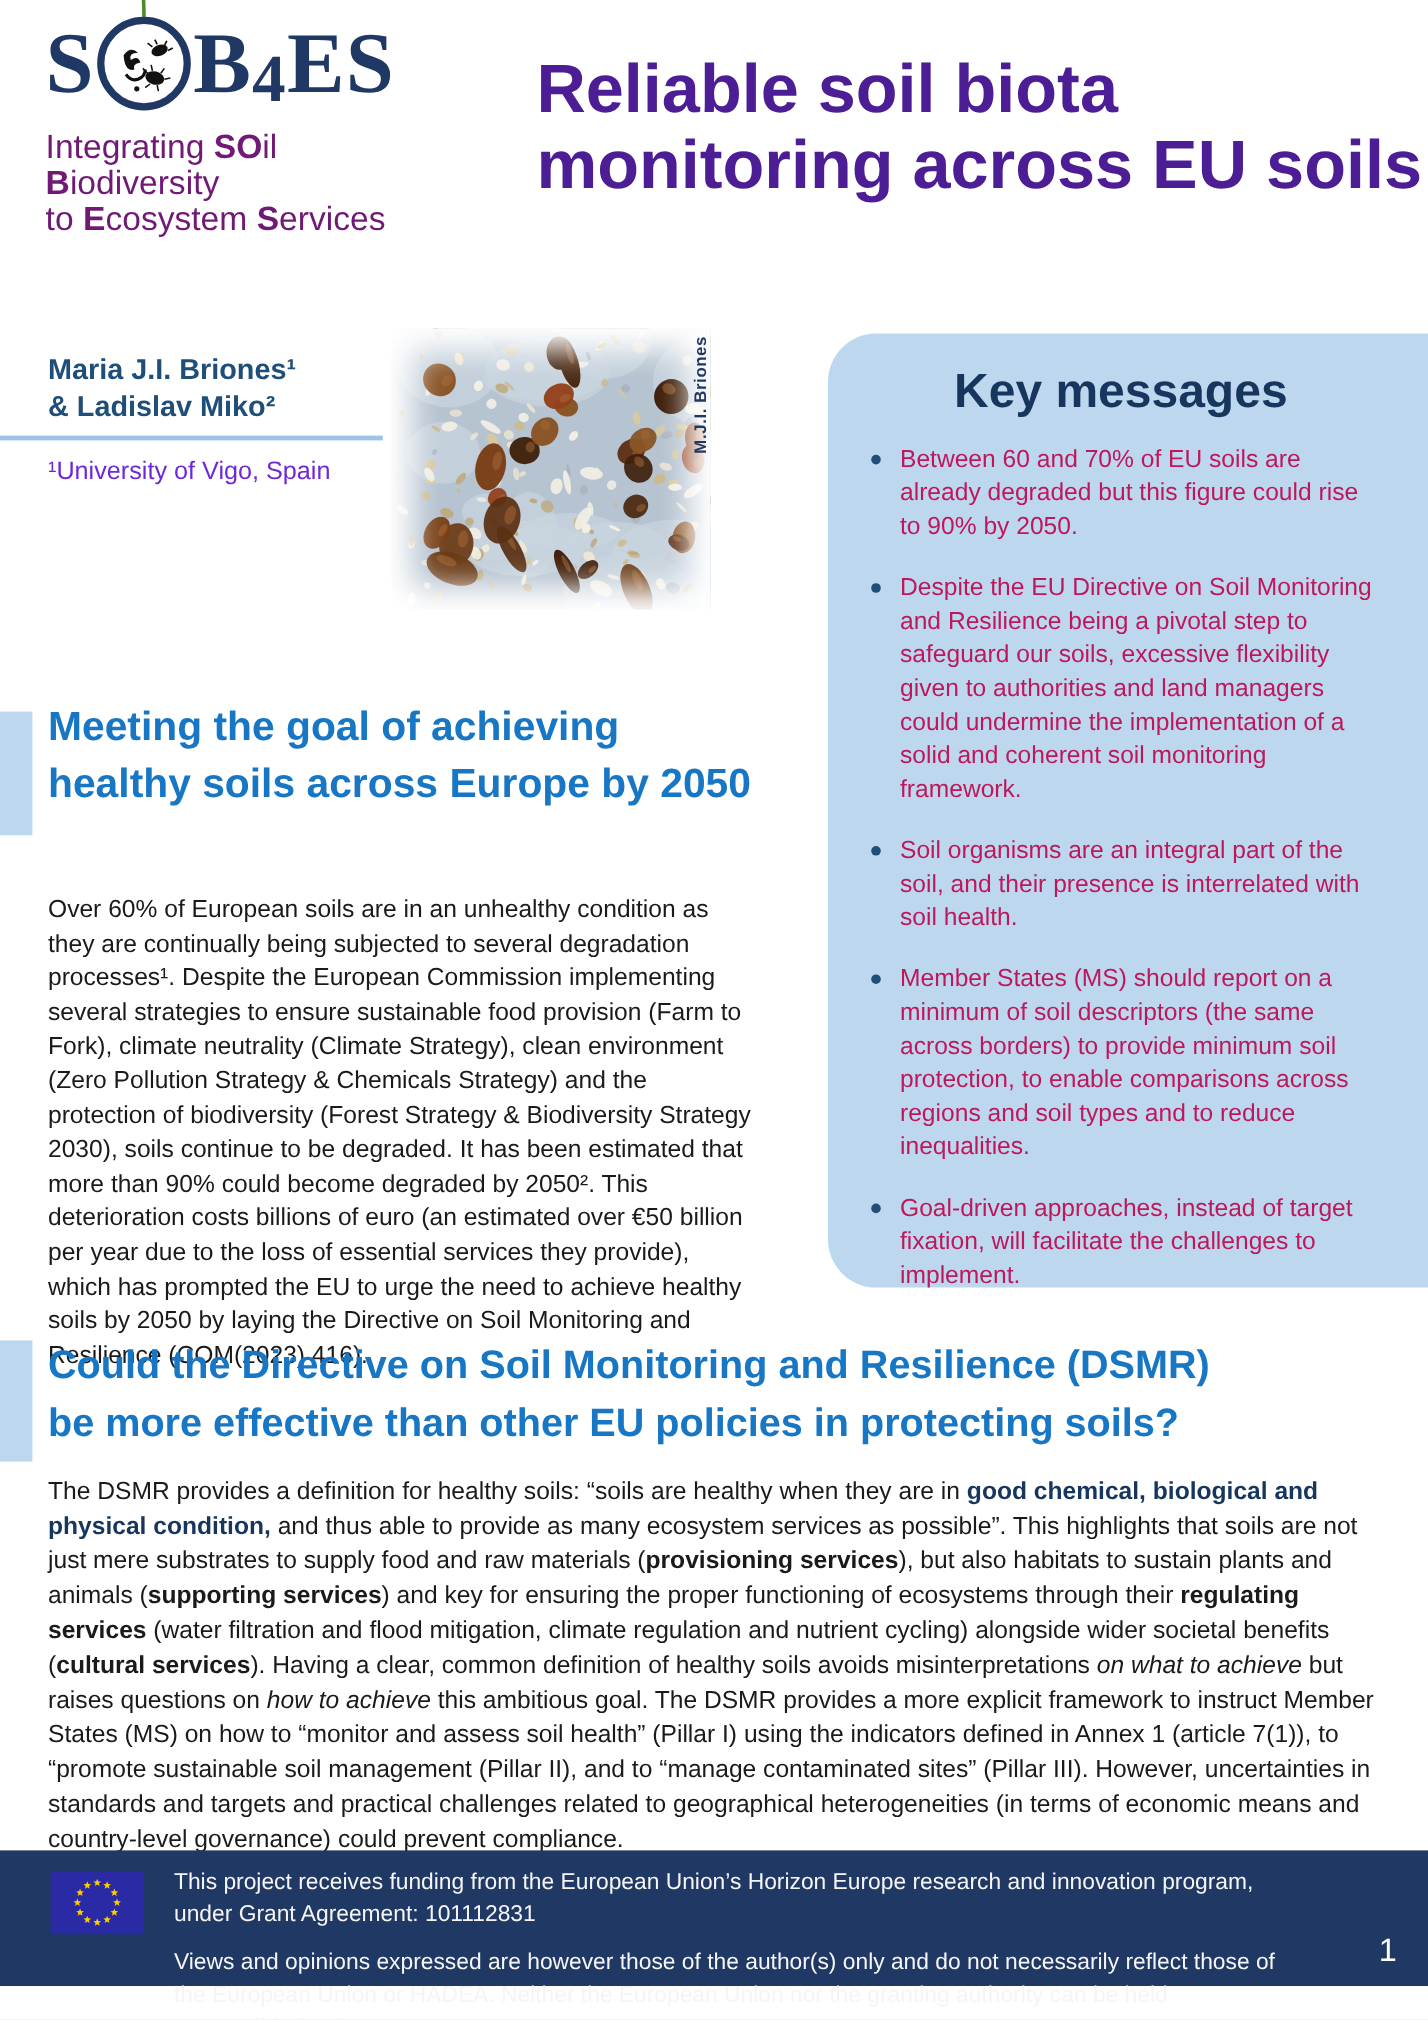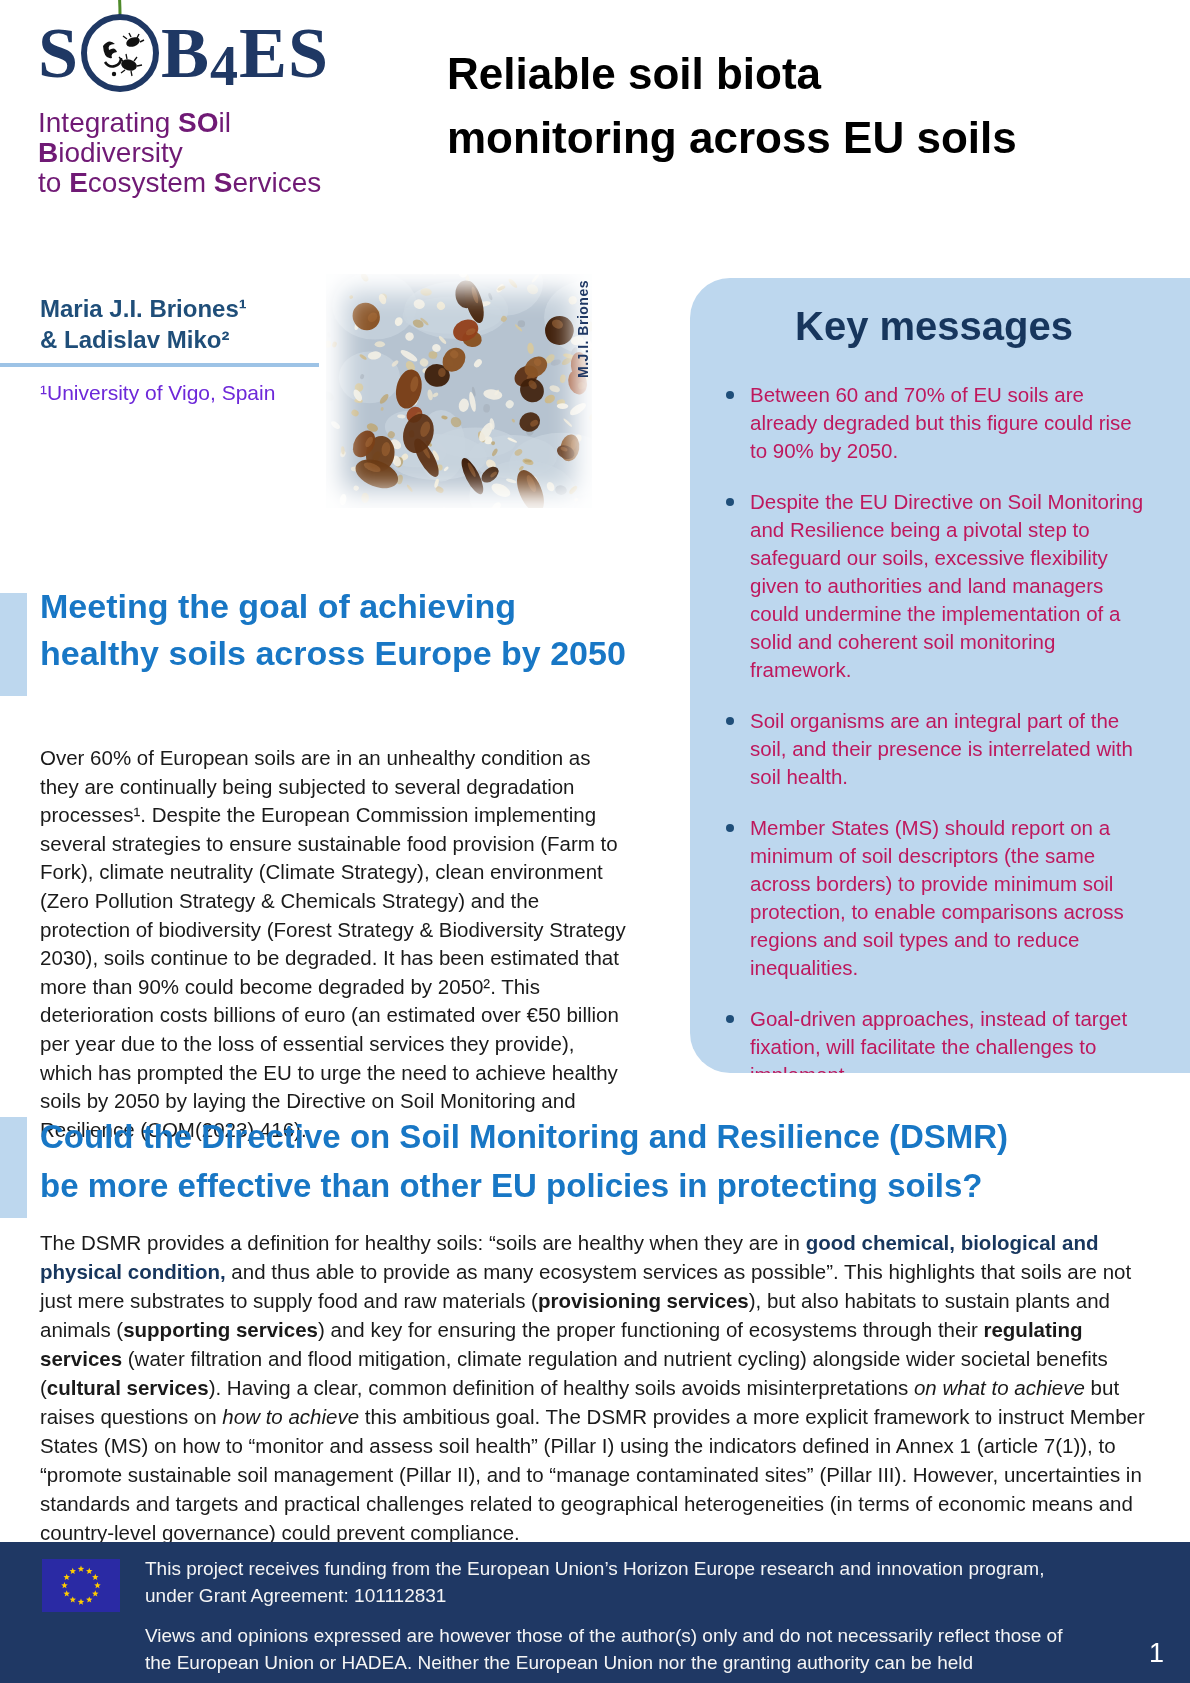--- a/index.html
+++ b/index.html
@@ -12,61 +12,61 @@
 
   
   .logo { position:absolute; left:38px; top:14px; width:320px; }
   .logo-word { position:relative; font-family:"Liberation Serif", serif; font-weight:bold;
     color:#1F3864; font-size:72px; line-height:1; letter-spacing:1px; display:flex; align-items:center; }
   .logo-sub { font-size:56px; align-self:flex-end; transform:translateY(2px); }
   .logo-o { position:relative; width:78px; height:78px; margin:0 2px; }
   .logo-o svg { position:absolute; left:0; top:-52px; overflow:visible; }
   .tagline { margin-top:16px; font-size:28px; line-height:30px; color:#701a75; }
   .tagline b { font-weight:bold; }
-  .doc-title { position:absolute; left:447px; top:42px; font-size:44px; line-height:64px;
-    font-weight:bold; color:#000000; letter-spacing:0; }
+  .doc-title { position:absolute; left:447px; top:42px; font-size:57px; line-height:64px;
+    font-weight:bold; color:#4c1d95; letter-spacing:0; }
 
   
   .authors { position:absolute; left:40px; top:293px; font-size:24px; line-height:31px;
     font-weight:bold; color:#1F4E79; }
   .divider { position:absolute; left:0; top:363px; width:319px; height:4px; background:#9DC3E6; }
   .affiliations { position:absolute; left:40px; top:378px; width:265px; font-size:21px;
     line-height:30px; color:#6d28d9; }
 
   
   .soil-photo { position:absolute; left:326px; top:274px; width:266px; height:234px; background:#fff; }
   .soil-photo svg.photo { position:absolute; inset:0; }
   .photo-fade { position:absolute; inset:0; box-shadow:inset 0 0 26px 18px #ffffff; pointer-events:none; }
   .photo-credit { position:absolute; right:1px; top:6px; writing-mode:vertical-rl;
     transform:rotate(180deg); font-size:14px; font-weight:bold; color:#1F3864; letter-spacing:.5px; z-index:3; }
 
   
   .key-panel { position:absolute; left:690px; top:278px; width:500px; height:795px;
     background:#BDD7EE; border-radius:40px 0 0 40px; padding:26px 42px 20px 30px; overflow:hidden; }
-  .key-title { text-align:center; font-size:40px; font-weight:bold; color:#17365D; margin-bottom:32px; }
+  .key-title { text-align:center; font-size:40px; font-weight:bold; color:#17365D; margin-bottom:20px; }
   .key-list { list-style:none; }
   .key-list li { position:relative; padding-left:30px; margin-bottom:23px;
     font-size:20.5px; line-height:28px; color:#be185d; }
   .key-list li::before { content:""; position:absolute; left:6px; top:10px; width:8px; height:8px;
     border-radius:50%; background:#1F4E79; }
 
   
   .heading-bar { position:absolute; left:0; width:27px; background:#BDD7EE; }
   .bar1 { top:593px; height:103px; }
   .bar2 { top:1117px; height:101px; }
   .section-heading { font-weight:bold; color:#1877C5; position:absolute; left:40px; }
   .h1s { top:583px; font-size:34px; line-height:47px; }
   .h2s { top:1112px; font-size:33px; line-height:49px; }
   .body-text { position:absolute; left:40px; color:#1a1a1a; }
   .body1 { top:700px; width:592px; font-size:20.5px; line-height:28.6px;margin-top:44px; }
   .body2 { top:1228px; width:1122px; font-size:20.5px; line-height:29px; }
   .body2 .bnavy { font-weight:bold; color:#17365D; }
 
   
-  .footer { position:absolute; left:0; top:1542px; width:1190px; height:141px; background:#1F3864; color:#F5F5F5; }
+  .footer { position:absolute; left:0; top:1542px; width:1190px; height:113px; background:#1F3864; color:#F5F5F5; }
   .eu-flag { position:absolute; left:42px; top:17px; width:78px; height:53px; }
   .footer-text { position:absolute; left:145px; top:13px; width:930px; font-size:19px; line-height:27px; }
   .footer-text p + p { margin-top:13px; }
   .page-number { position:absolute; right:26px; bottom:14px; font-size:27px; color:#ffffff; }
 </style>
 </head>
 <body>
 
 <div class="page">
 

